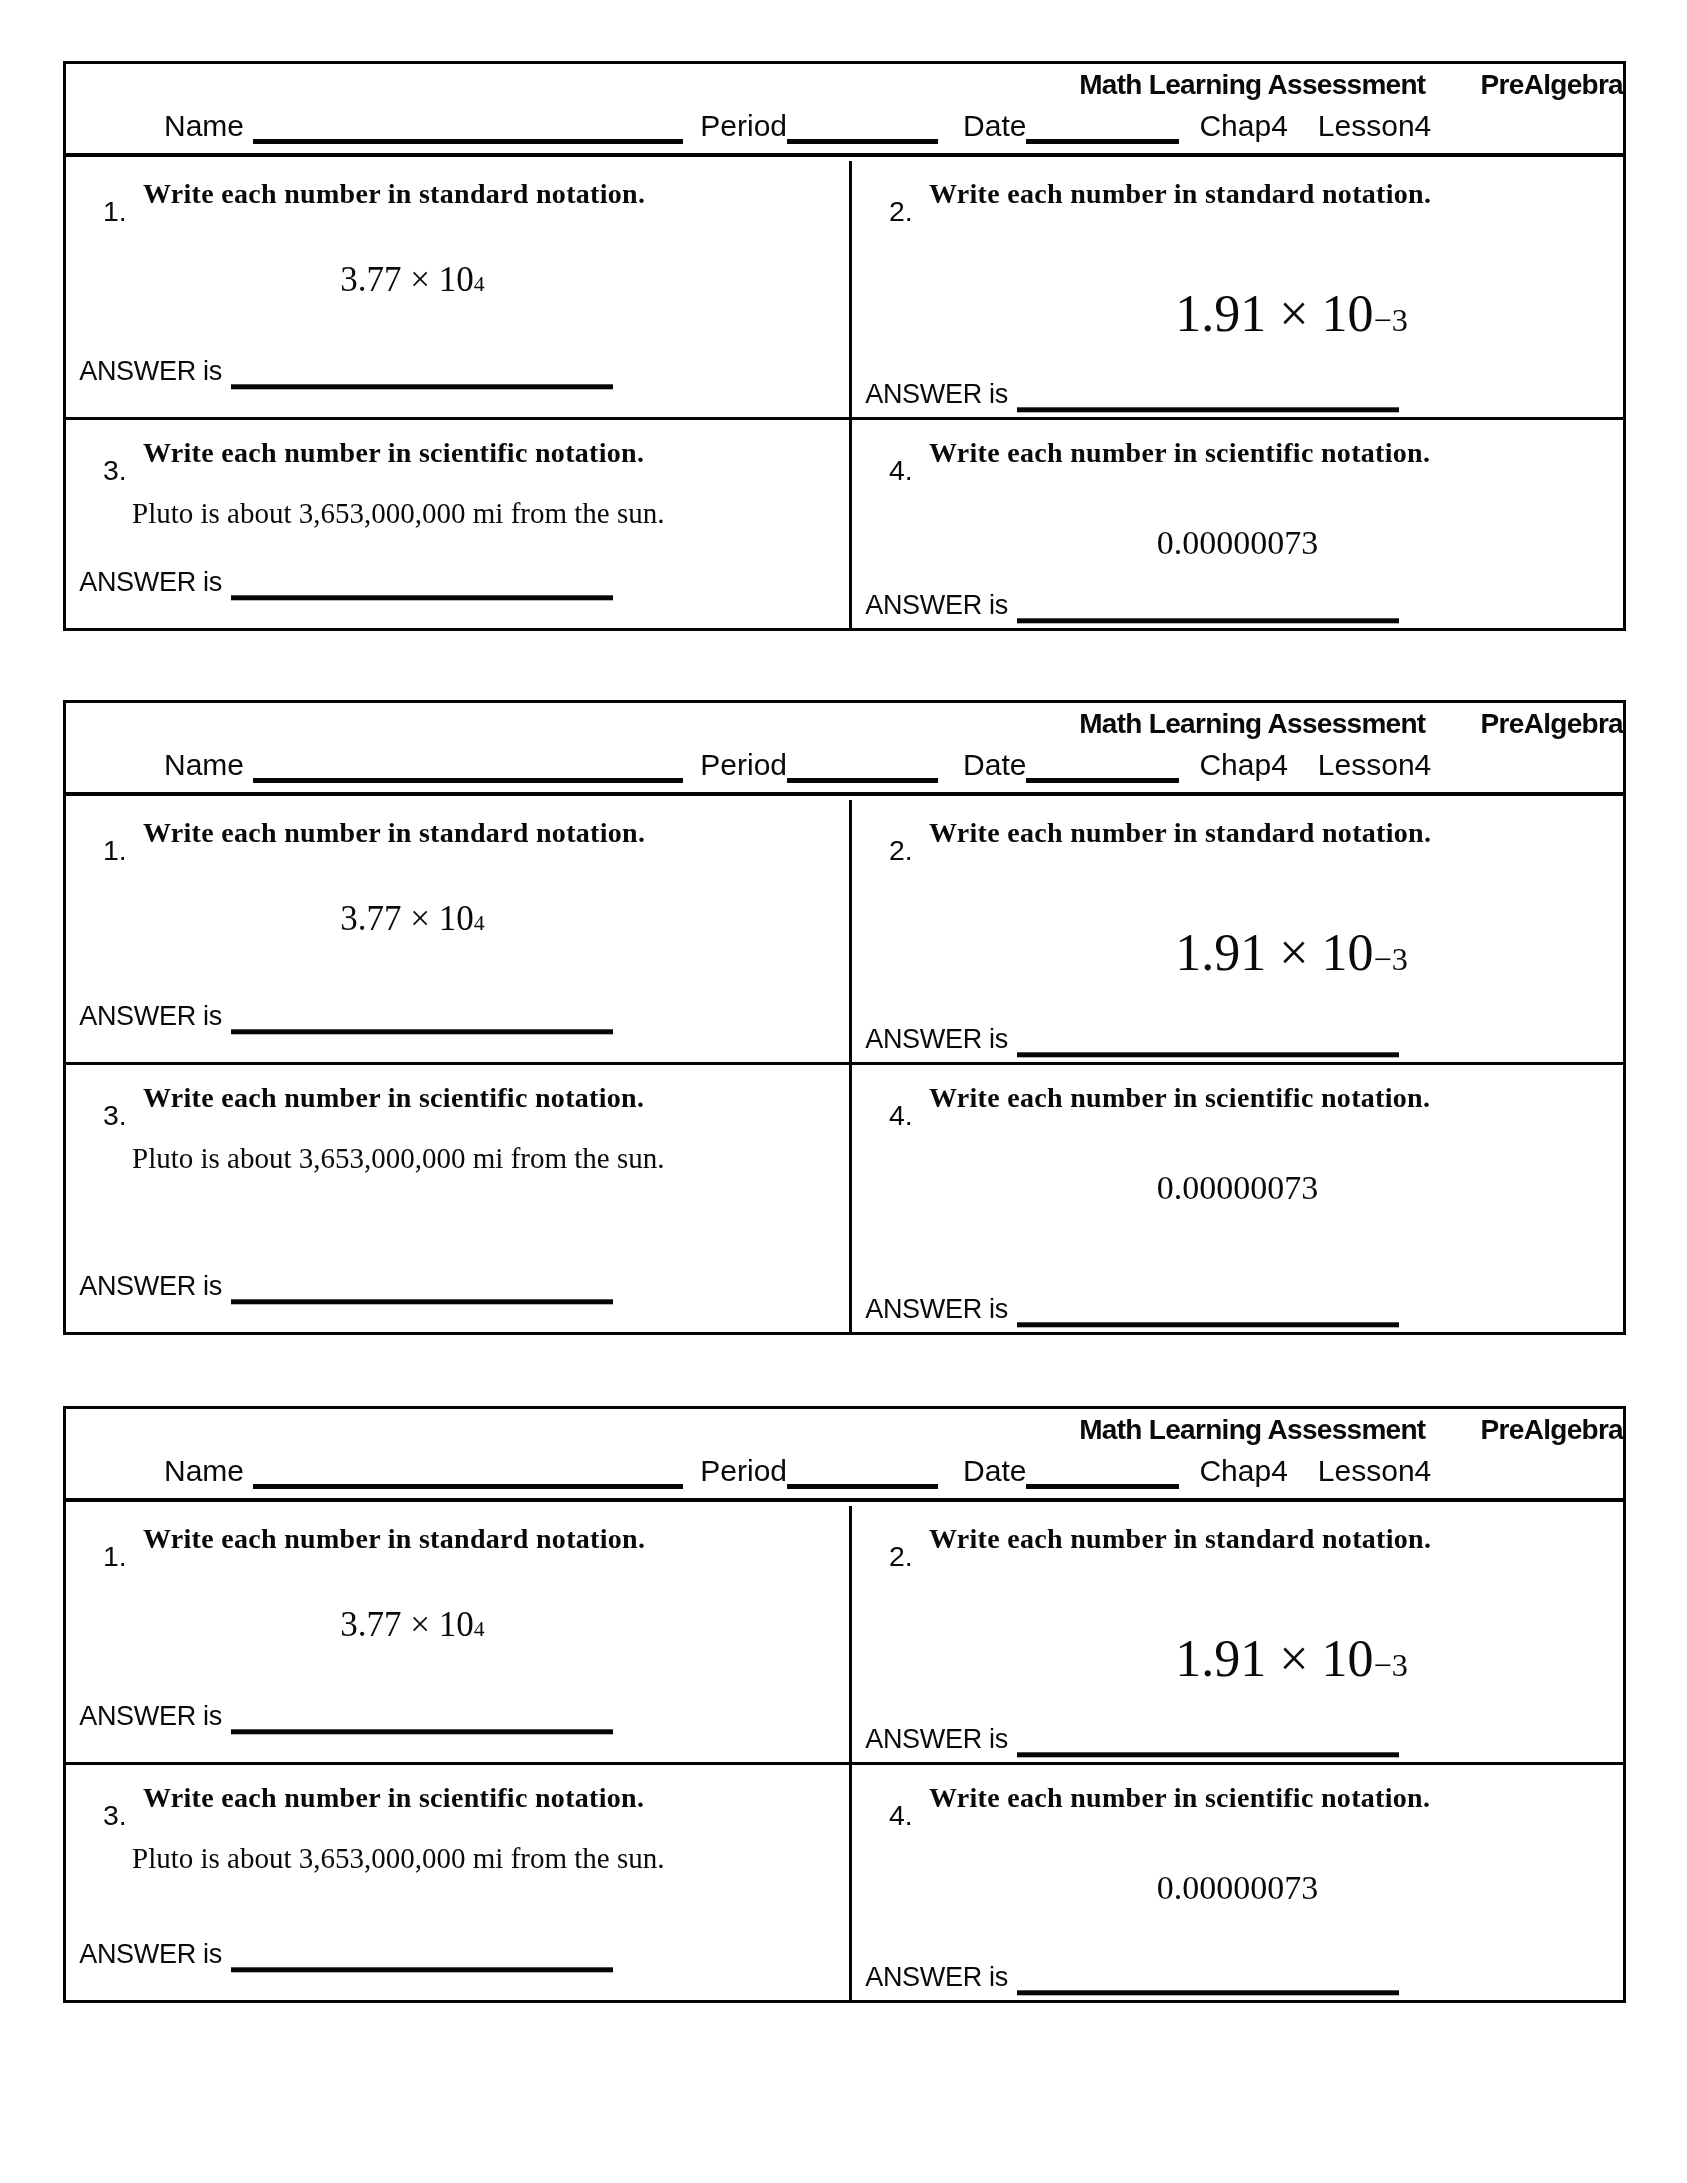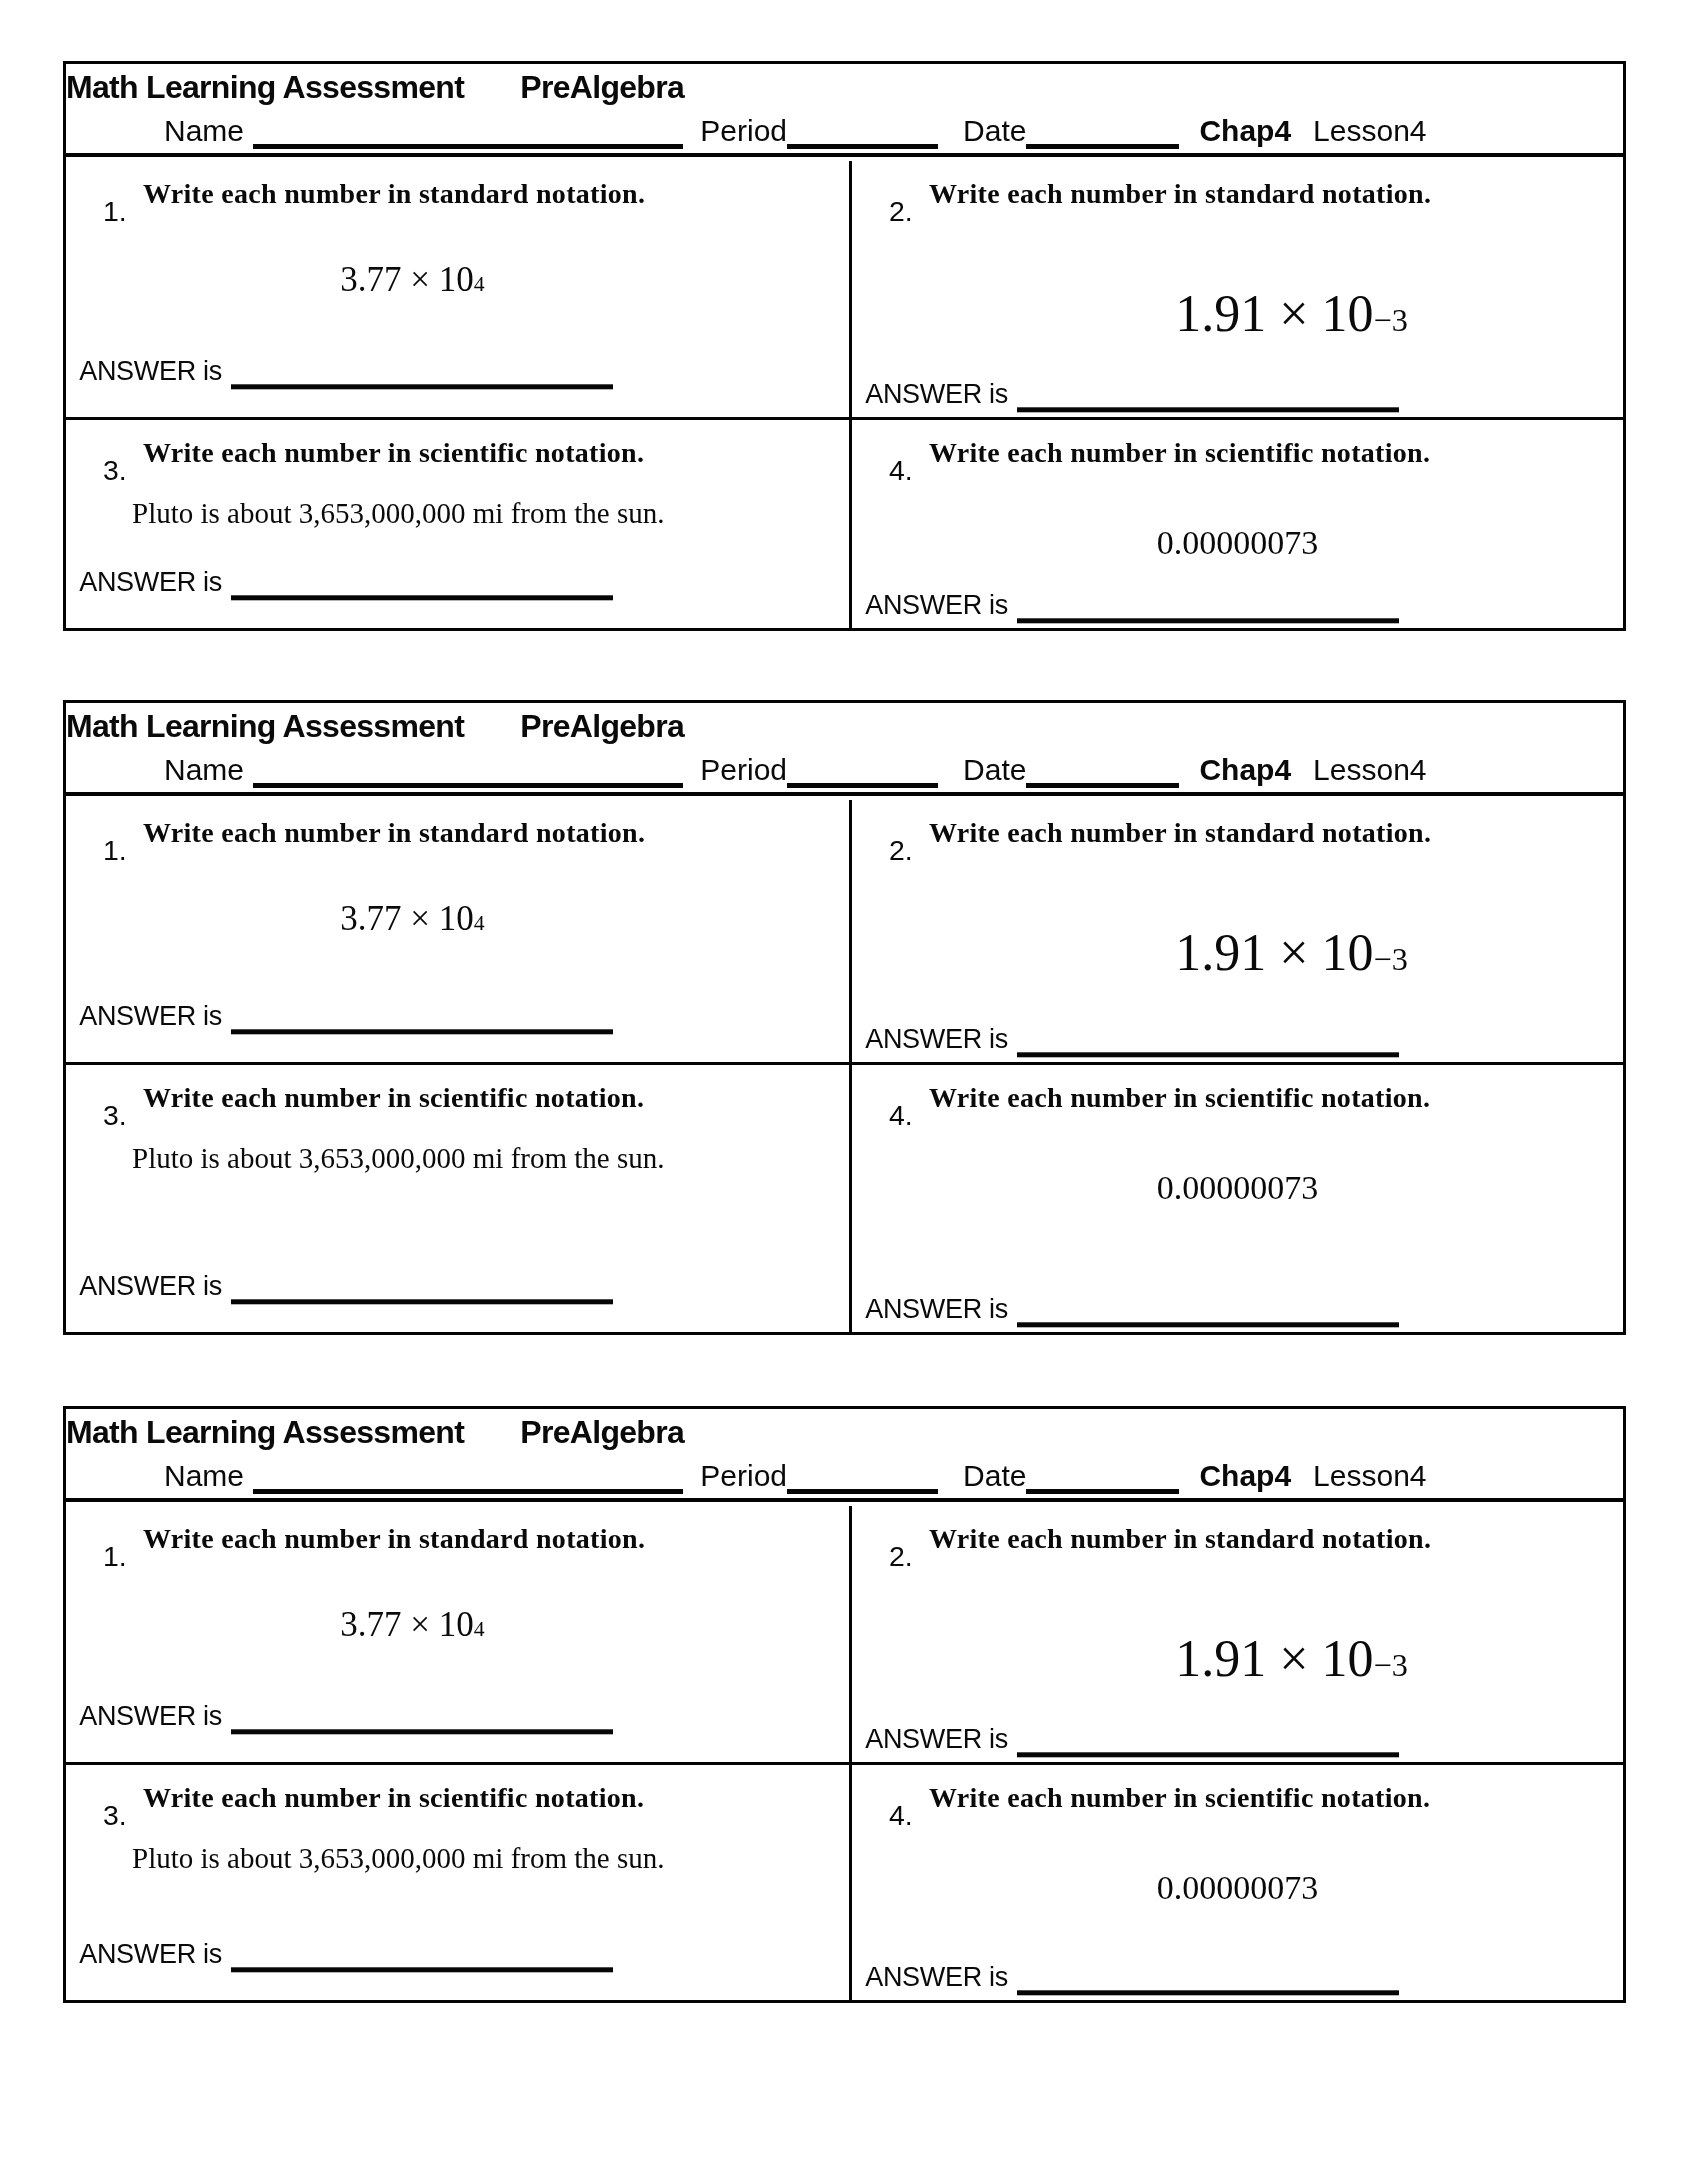--- a/index.html
+++ b/index.html
@@ -25,43 +25,43 @@
   .copy-2 { top: 1406px; height: 597px; --r1: 259px; }
 
   
   .ws-header {
     position: absolute; top: 0; left: 0; right: 0;
     height: 93px;
     border-bottom: 4px solid #040404;
     padding-top: 5.3px;
   }
   .title-line {
-    text-align: left;
-    font-size: 32px; font-weight: bold;
+    text-align: right;
+    font-size: 28px; font-weight: bold;
     letter-spacing: -0.7px;
     white-space: nowrap;
   }
   .ws-subtitle { margin-left: 48px; }
   .name-line {
     display: flex; align-items: baseline;
     margin: 8px 0 0 98px;
     font-size: 30px;
     white-space: nowrap;
     text-align: right;
   }
   .blank {
     display: inline-block;
     border-bottom: 5.3px solid #060606;
     transform: translateY(8px);
     flex: none;
   }
   .blank-name   { width: 430px; margin-left: 9.3px; margin-right: 17px; }
   .blank-period { width: 151px; margin-right: 25px; }
   .blank-date   { width: 153px; margin-right: 20px; }
-  .chap-label   { margin-right: 22px; font-weight: bold; }
+  .chap-label   { margin-right: 30px; }
 
   
   .prob-grid {
     position: absolute; top: 97px; bottom: 0; left: 0; right: 0;
     display: grid;
     grid-template-columns: 786px 1fr;
     grid-template-rows: var(--r1) 1fr;
   }
   .prob-cell { position: relative; overflow: hidden; }
   .c-left { border-right: 3.3px solid #040404; }

